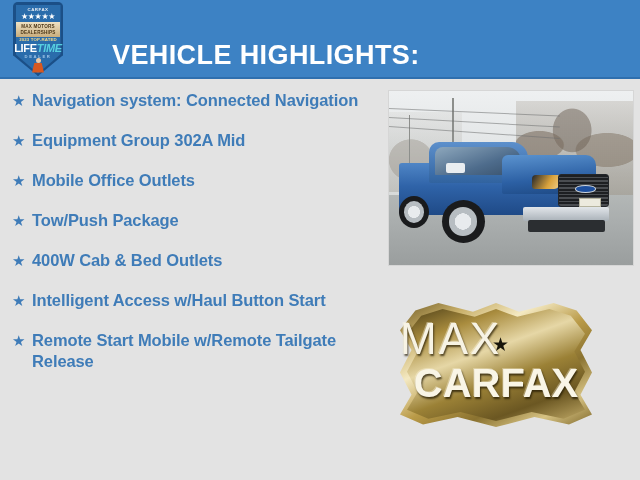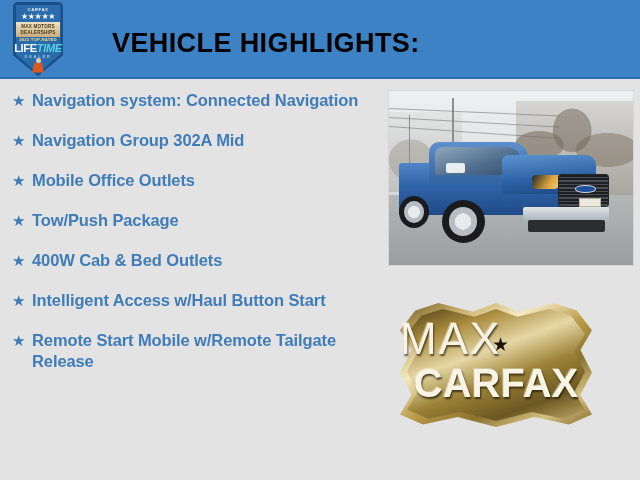--- a/index.html
+++ b/index.html
@@ -27,24 +27,24 @@
     left: 0; top: 0;
     width: 640px;
     height: 79px;
     background: #3d82c4;
     border-bottom: 2px solid #2f6fae;
     box-sizing: border-box;
   }
   #header-title {
     position: absolute;
     left: 112px;
-    top: 28px;
+    top: 40px;
     font-size: 27px;
     font-weight: bold;
-    color: #000000;
+    color: #ffffff;
     letter-spacing: 0.4px;
     white-space: nowrap;
     font-family: "Liberation Sans", sans-serif;
   }
 
   
   #carfax-badge {
     position: absolute;
     left: 13px;
     top: 2px;
@@ -454,21 +454,21 @@
 
   <div id="highlights-list">
 
     <div class="hl-item">
       <span class="hl-star">★</span>
       <span class="hl-text">Navigation system: Connected Navigation</span>
     </div>
 
     <div class="hl-item">
       <span class="hl-star">★</span>
-      <span class="hl-text">Navigation Group 302A Mid</span>
+      <span class="hl-text">Equipment Group 302A Mid</span>
     </div>
 
     <div class="hl-item">
       <span class="hl-star">★</span>
       <span class="hl-text">Mobile Office Outlets</span>
     </div>
 
     <div class="hl-item">
       <span class="hl-star">★</span>
       <span class="hl-text">Tow/Push Package</span>

